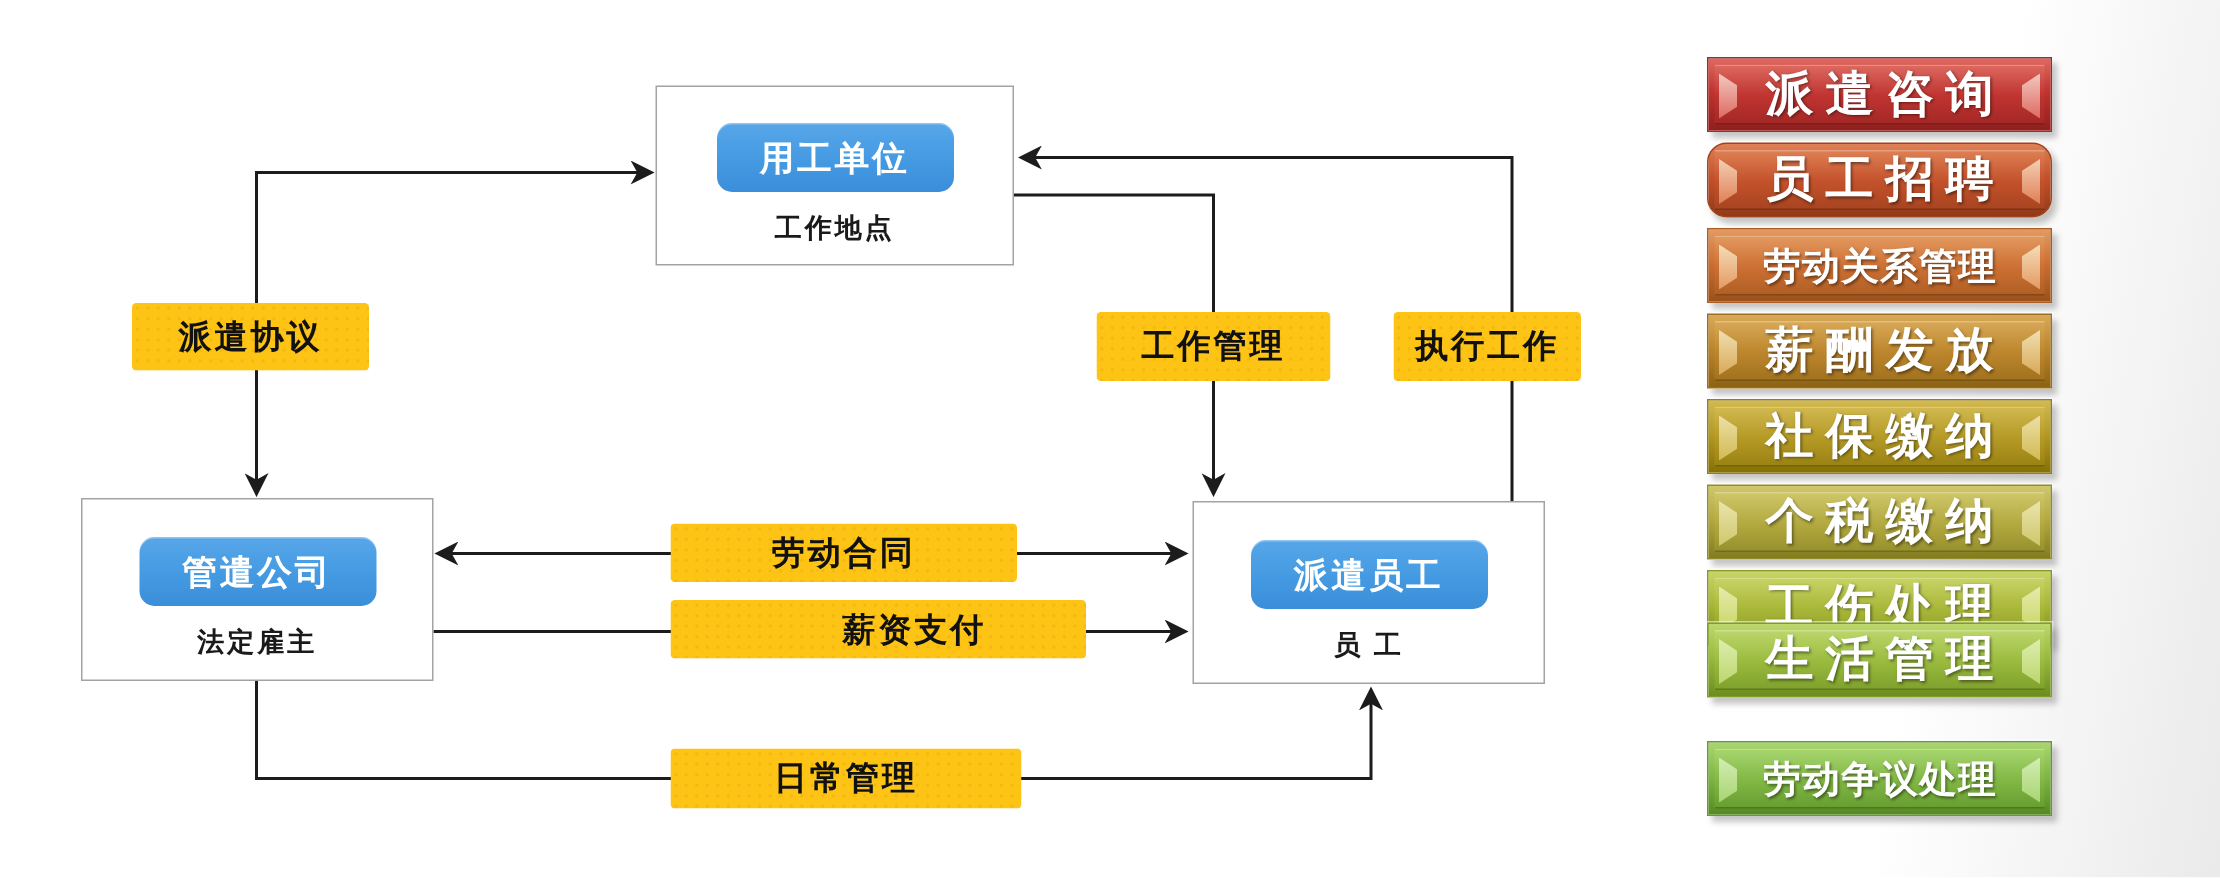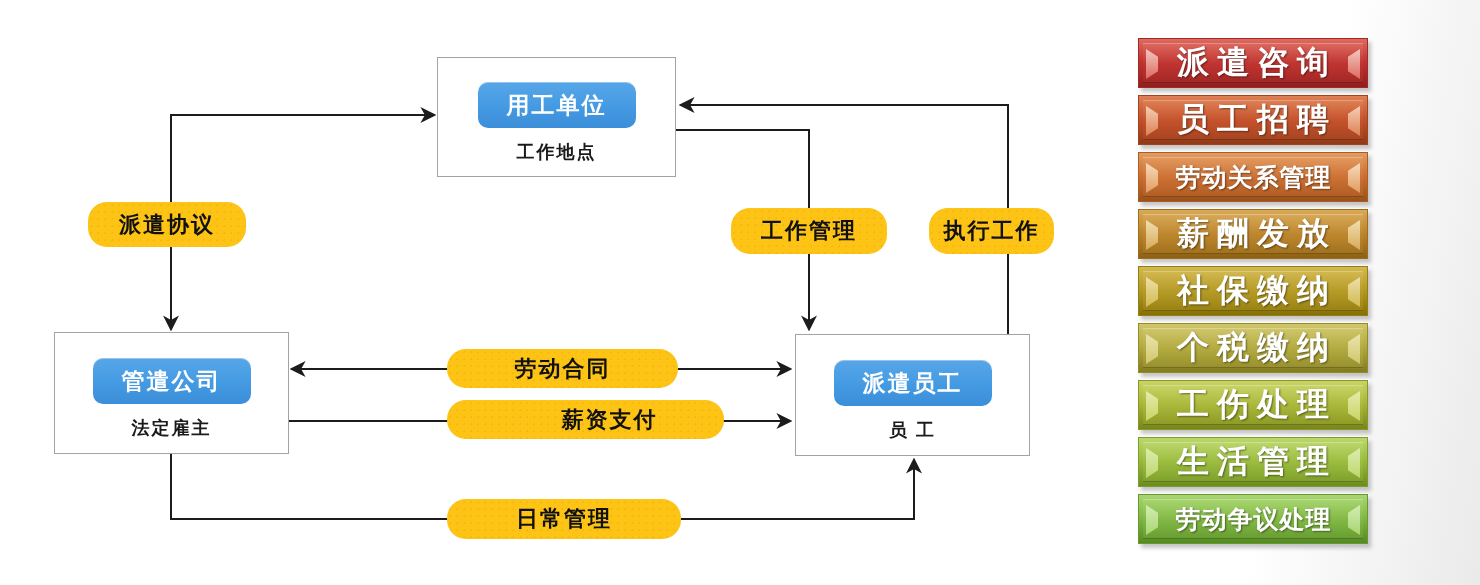--- a/index.html
+++ b/index.html
@@ -21,21 +21,21 @@
     width:158px;height:46px;border-radius:10px;
     background:linear-gradient(180deg,#57a6e8 0%,var(--pill,#449ae2) 55%,#3b8ed9 100%);
     color:#ffffff;font-size:23px;font-weight:bold;letter-spacing:2px;
     display:flex;align-items:center;justify-content:center;
     box-shadow:inset 0 1px 0 rgba(255,255,255,0.35);
     margin-top:12px;
   }
   .node-sub{font-size:18px;font-weight:bold;color:#1a1a1a;letter-spacing:2px;}
   
   .edge-label{
-    position:absolute;z-index:2;background:var(--edge-label,#fdc415);border-radius:19px;
+    position:absolute;z-index:2;background:var(--edge-label,#fdc415);border-radius:3px;
     color:#111111;font-size:22px;font-weight:bold;letter-spacing:2px;
     display:flex;align-items:center;justify-content:center;
     background-image:radial-gradient(rgba(215,155,0,0.28) 1px,transparent 1px);
     background-size:7px 7px;
   }
   
   .sb-item{
     position:absolute;left:1138px;width:230px;height:50px;z-index:3;box-sizing:border-box;
     border:1px solid var(--edge);
     background:linear-gradient(180deg,var(--light) 0%,var(--base) 45%,var(--dark) 100%);
@@ -105,21 +105,21 @@
   <div class="edge-label" style="left:447px;top:499px;width:234px;height:40px;">日常管理</div>
 
   <div id="service-list">
       <div class="sb-item" style="top: 38px; --base: #c03431; --light: #dd6a60; --dark: #8e1f1d; --edge: #a62825; --xlight: #f3c8c0;">
     <div class="sb-face">
       <span class="sb-label">派遣咨询</span>
     </div>
     <div class="facet facet-l"></div>
     <div class="facet facet-r"></div>
   </div>
-      <div class="sb-item" style="top: 95px; --base: #c4522c; --light: #de8055; --dark: #913a17; --edge: #a2431f; --xlight: #f4cfb4;">
+      <div class="sb-item" style="top: 95px; border-radius: 13px; --base: #c4522c; --light: #de8055; --dark: #913a17; --edge: #a2431f; --xlight: #f4cfb4;">
     <div class="sb-face">
       <span class="sb-label">员工招聘</span>
     </div>
     <div class="facet facet-l"></div>
     <div class="facet facet-r"></div>
   </div>
       <div class="sb-item long" style="top: 152px; --base: #cd7034; --light: #e39a60; --dark: #9a5118; --edge: #ab5d24; --xlight: #f6dcba;">
     <div class="sb-face">
       <span class="sb-label">劳动关系管理</span>
     </div>
@@ -147,21 +147,21 @@
     <div class="facet facet-l"></div>
     <div class="facet facet-r"></div>
   </div>
       <div class="sb-item" style="top: 380px; --base: #a9b739; --light: #c8d466; --dark: #78861a; --edge: #8a9726; --xlight: #e5ecab;">
     <div class="sb-face">
       <span class="sb-label">工伤处理</span>
     </div>
     <div class="facet facet-l"></div>
     <div class="facet facet-r"></div>
   </div>
-      <div class="sb-item" style="top: 437px; --base: #9abb3e; --light: #bcd76c; --dark: #6b8d1e; --edge: #7c9e2a; --xlight: #ddedb0;">
+      <div class="sb-item" style="top: 415px; --base: #9abb3e; --light: #bcd76c; --dark: #6b8d1e; --edge: #7c9e2a; --xlight: #ddedb0;">
     <div class="sb-face">
       <span class="sb-label">生活管理</span>
     </div>
     <div class="facet facet-l"></div>
     <div class="facet facet-r"></div>
   </div>
       <div class="sb-item long" style="top: 494px; --base: #82b845; --light: #a8d671; --dark: #548a22; --edge: #66992e; --xlight: #d3ecb4;">
     <div class="sb-face">
       <span class="sb-label">劳动争议处理</span>
     </div>

